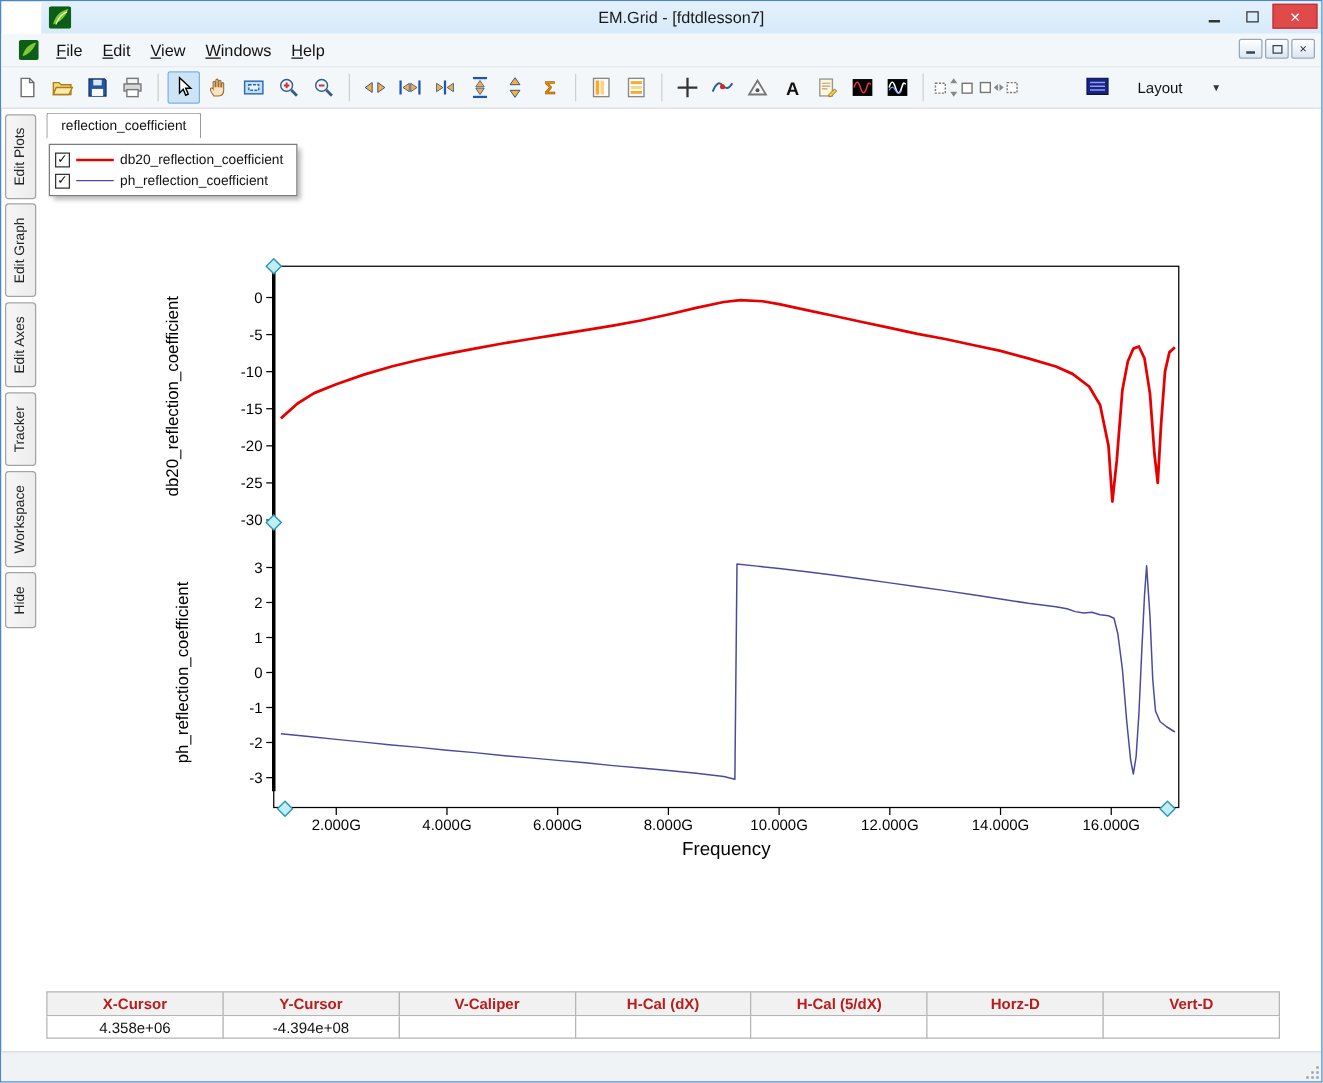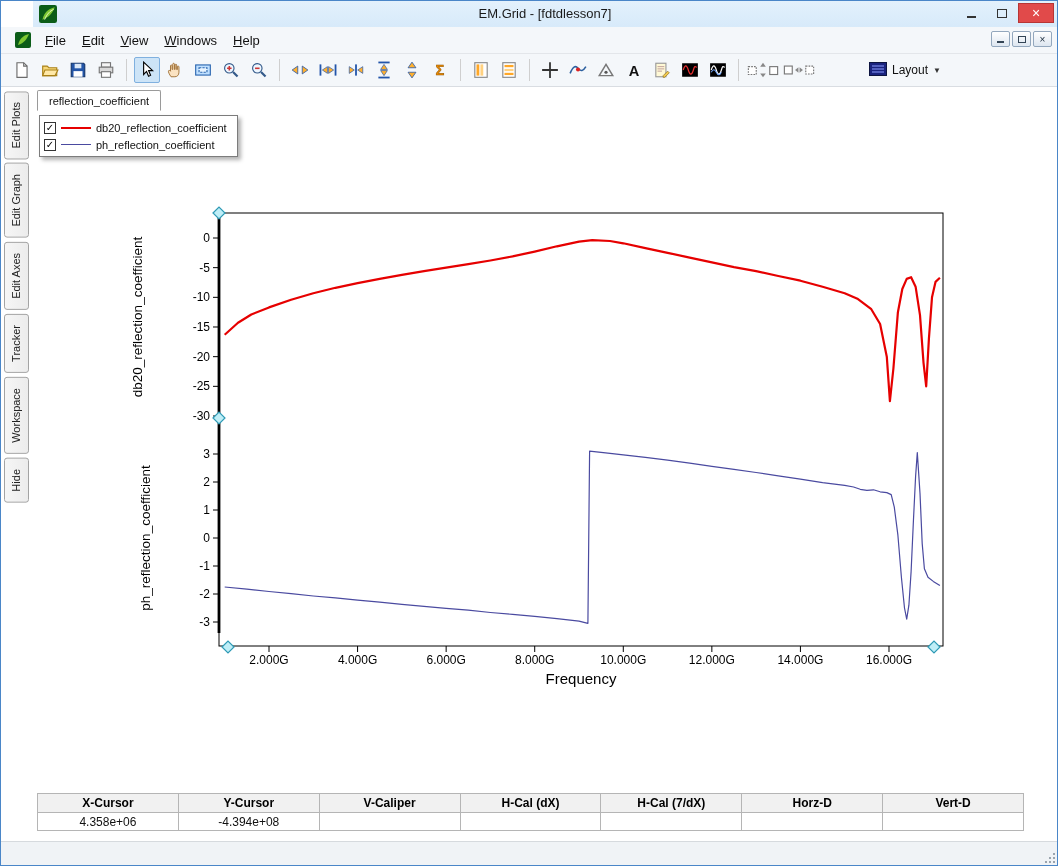--- a/index.html
+++ b/index.html
@@ -51,21 +51,21 @@
     display: flex; align-items: center; padding-left: 8px; gap: 2px;
   }
   .tbtn {
     min-width: 26px; height: 26px; display: flex; align-items: center; justify-content: center;
     border: 1px solid transparent; border-radius: 2px;
   }
   .tbtn.selected { background: #cde4f7; border-color: #7fb0df; }
   .tsep { width: 1px; height: 22px; background: #cfcfcf; margin: 0 5px; }
   .tgap { width: 40px; }
   .layout-btn {
-    display: flex; align-items: center; gap: 5px; padding: 3px 8px;
+    display: flex; align-items: center; gap: 23px; padding: 3px 8px;
     border: 1px solid transparent; border-radius: 2px; font-size: 12px; color: #111;
   }
   .layout-caret { font-size: 8px; color: #333; }
   
   .sidebar {
     position: absolute; left: 3px; top: 90px; width: 28px;
     display: flex; flex-direction: column; gap: 4px;
   }
   .side-tab {
     writing-mode: vertical-rl; transform: rotate(180deg);
@@ -97,21 +97,21 @@
   
   #chart { position: absolute; left: 0; top: 0; pointer-events: none; }
   #chart text { font-family: "Liberation Sans", sans-serif; fill: #000; }
   
   .status-wrap {
     position: absolute; left: 36px; top: 792px; width: 986px;
     display: grid; grid-template-columns: repeat(7, 1fr);
   }
   .st-h {
     background: #f1f1f1; border: 1px solid #b5b5b5; margin-right: -1px;
-    font-size: 12px; font-weight: bold; text-align: center; padding: 2px 0; color: #000000;
+    font-size: 12px; font-weight: bold; text-align: center; padding: 2px 0; color: #b91c1c;
   }
   .st-v {
     background: #fff; border: 1px solid #b5b5b5; border-top: none; margin-right: -1px;
     font-size: 12px; text-align: center; height: 18px; padding-top: 2px; color: #111;
   }
   
   .statusbar {
     position: absolute; left: 0; right: 0; bottom: 0; height: 24px;
     background: #f0f3f6; border-top: 1px solid #d6dade;
   }
@@ -441,21 +441,21 @@
         <span class="legend-line" style="border-top: 1.3px solid rgb(74, 74, 160);"></span>
         <span class="legend-label">ph_reflection_coefficient</span>
       </div>
     </div>
 
   <div class="status-wrap" id="status-table">
       <div class="st-h">X-Cursor</div>
       <div class="st-h">Y-Cursor</div>
       <div class="st-h">V-Caliper</div>
       <div class="st-h">H-Cal (dX)</div>
-      <div class="st-h">H-Cal (7/dX)</div>
+      <div class="st-h">H-Cal (5/dX)</div>
       <div class="st-h">Horz-D</div>
       <div class="st-h">Vert-D</div>
       <div class="st-v">4.358e+06</div>
       <div class="st-v">-4.394e+08</div>
       <div class="st-v"></div>
       <div class="st-v"></div>
       <div class="st-v"></div>
       <div class="st-v"></div>
       <div class="st-v"></div>
     </div>

